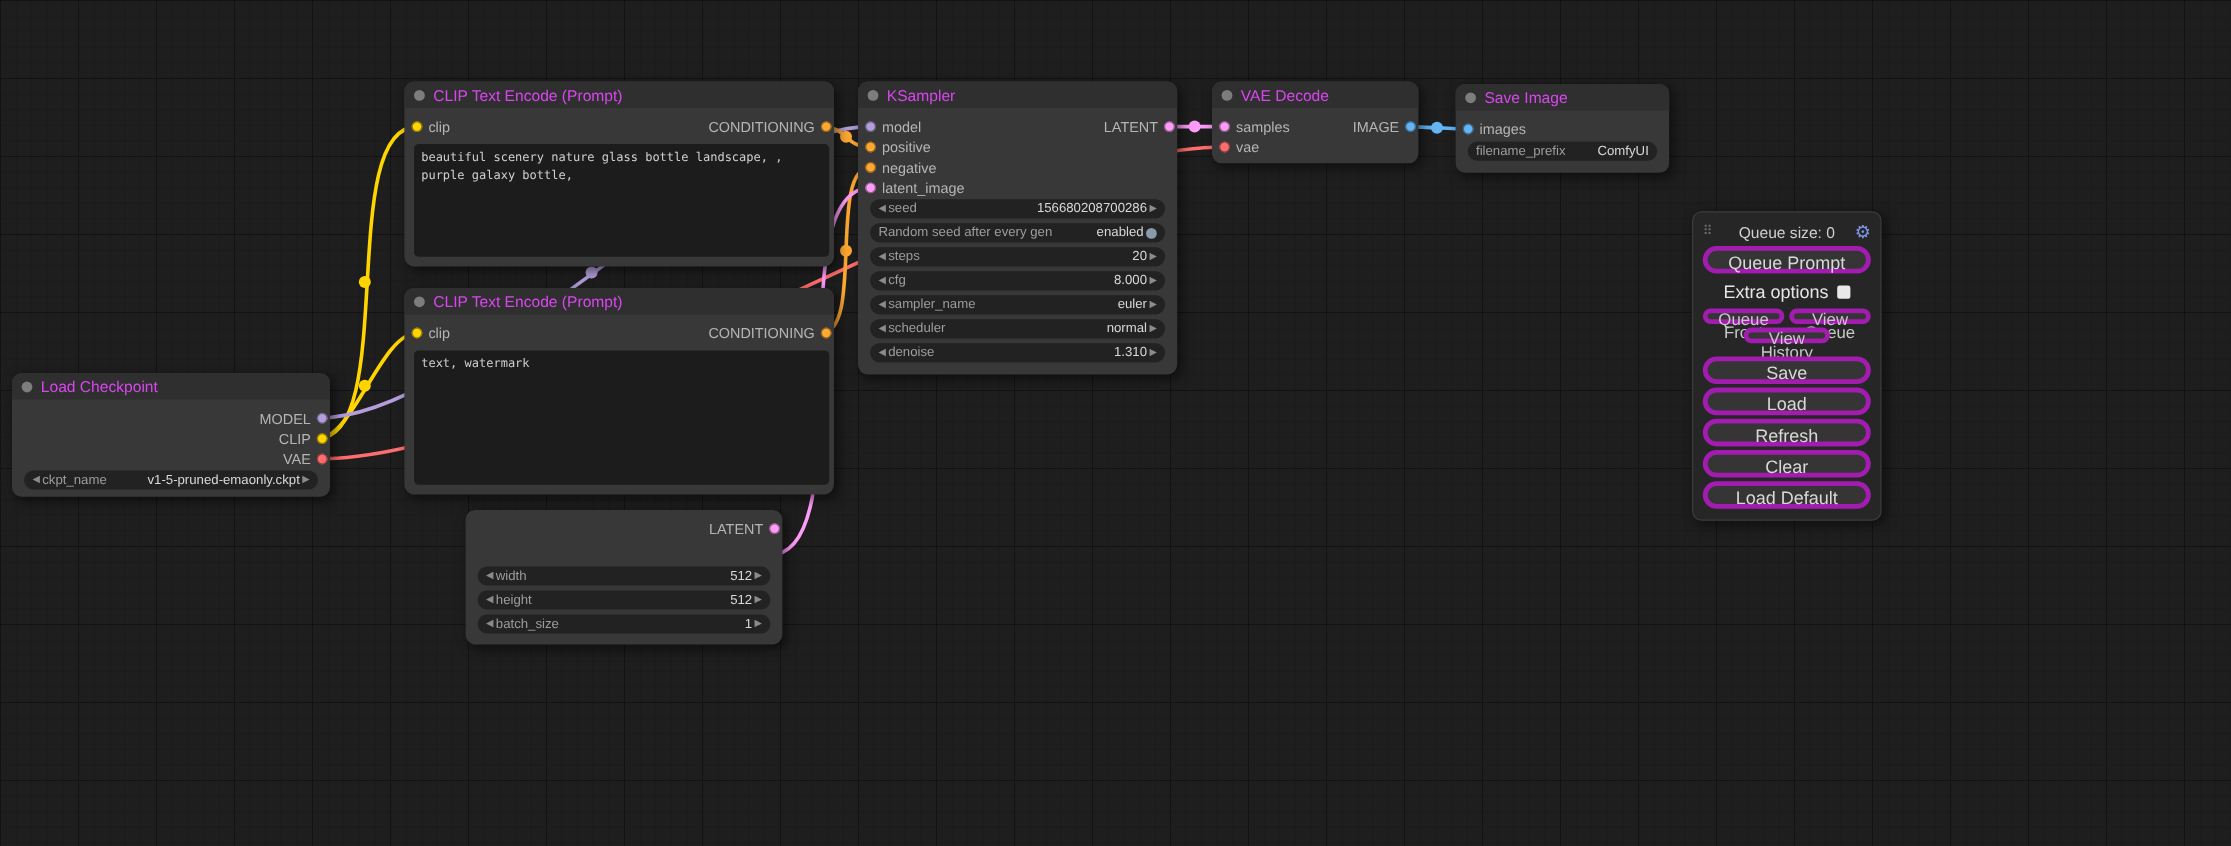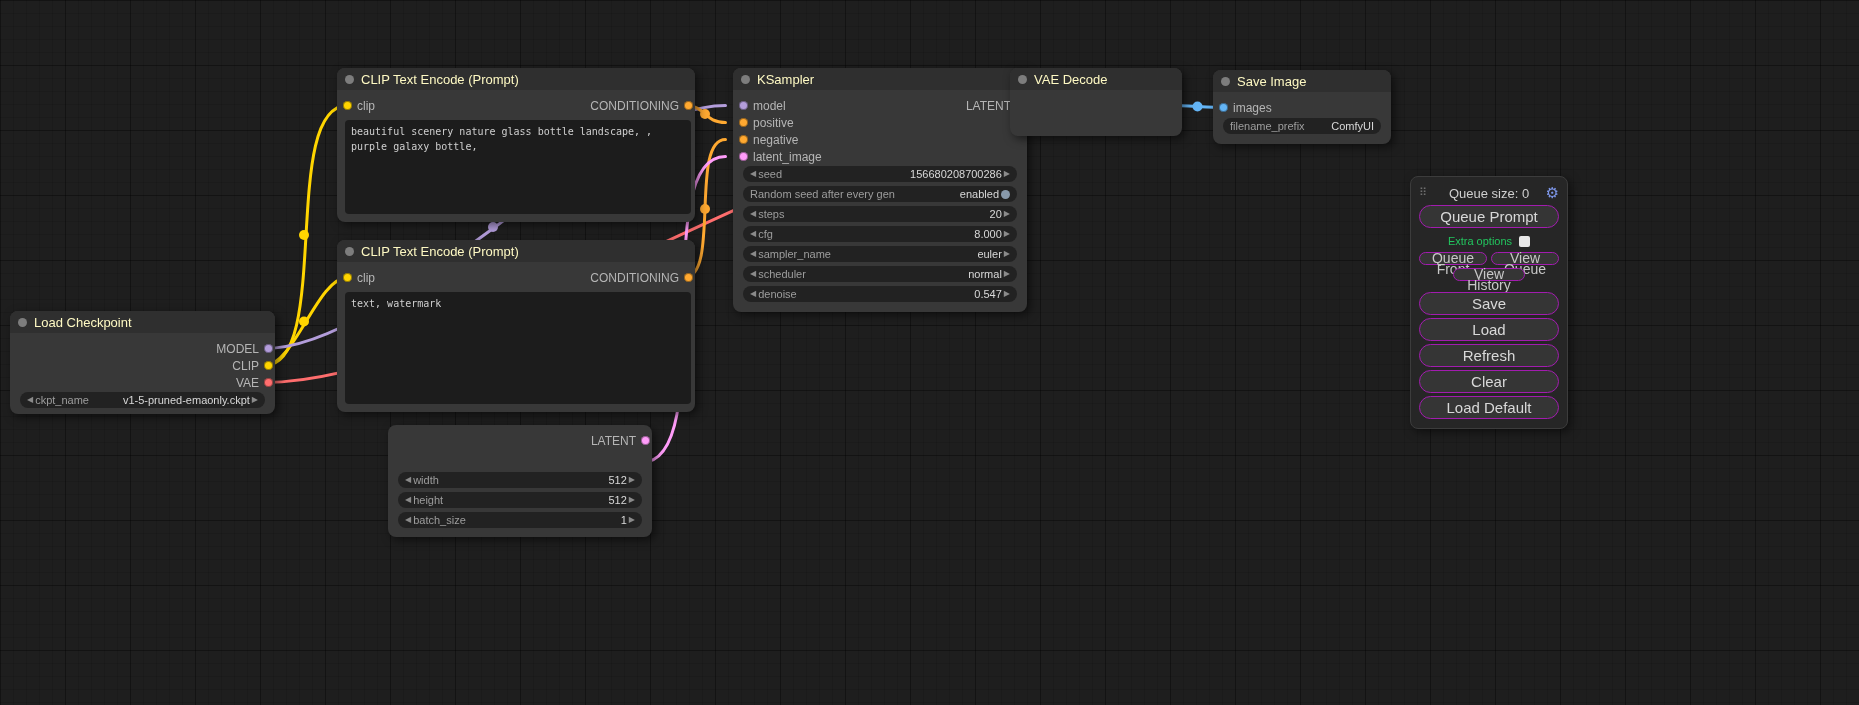--- a/index.html
+++ b/index.html
@@ -15,21 +15,21 @@
     background-size:65px 65px,65px 65px,13px 13px,13px 13px;
   }
   #wires{position:absolute;left:0;top:0;z-index:1;}
   .wire{fill:none;stroke-width:3;stroke-linecap:round;}
 
   .node{position:absolute;z-index:2;background:#383838;border-radius:8px;
         box-shadow:3px 3px 10px rgba(0,0,0,.55);box-sizing:border-box;}
   .node-header{height:22px;background:#2f2f2f;border-radius:8px 8px 0 0;
         display:flex;align-items:center;padding:0 8px;gap:7px;}
   .collapse-dot{width:9px;height:9px;border-radius:50%;background:#7d7d7d;flex:none;}
-  .node-title{font-size:13px;color:#fef9c3;white-space:nowrap;}
+  .node-title{font-size:13px;color:#d946ef;white-space:nowrap;}
 
   .slot-row{height:17px;display:flex;align-items:center;justify-content:space-between;}
   .slot{display:flex;align-items:center;gap:5px;font-size:12px;color:#b5b5b5;}
   .slot.in{padding-left:6px;}
   .slot.out{padding-right:2px;margin-left:auto;}
   .dot{width:9px;height:9px;border-radius:50%;flex:none;box-shadow:inset 0 0 0 1px rgba(0,0,0,.4);}
   .c-model{background:#B39DDB}.c-clip{background:#FFD500}.c-vae{background:#FF6E6E}
   .c-cond{background:#FFA931}.c-latent{background:#FF9CF9}.c-image{background:#64B5F6}
 
   .widgets{position:absolute;left:10px;right:10px;}
@@ -45,25 +45,25 @@
       white-space:pre-wrap;line-height:1.45;box-sizing:border-box;}
 
   .queue-panel{position:absolute;left:1410px;top:176px;width:158px;z-index:5;
       background:#262626;border:1px solid #3c3c3c;border-radius:8px;
       box-shadow:3px 3px 10px rgba(0,0,0,.5);
       padding:6px 8px 9px;box-sizing:border-box;display:flex;flex-direction:column;}
   .qp-header{position:relative;height:20px;display:flex;align-items:center;justify-content:center;
       color:#cfcfcf;font-size:13px;}
   .qp-drag{position:absolute;left:0;top:3px;color:#6f6f6f;font-size:11px;}
   .qp-gear{position:absolute;right:0;top:1px;color:#7d96e8;font-size:15px;cursor:pointer;}
-  .btn{background:#353535;border:1px solid #a21caf;border-radius:13px;color:#d8d8d8;
+  .btn{background:#353535;border:4px solid #a21caf;border-radius:13px;color:#d8d8d8;
       text-align:center;font-family:"Liberation Sans",sans-serif;padding:0;cursor:pointer;}
   .btn-lg{height:23px;font-size:15px;line-height:21px;}
   .qp-extra{display:flex;align-items:center;justify-content:center;gap:7px;margin-top:7px;
-      color:#22c55e;font-size:11px;}
+      color:#e5e5e5;font-size:15px;}
   .qp-checkbox{width:11px;height:11px;background:#e8e8e8;border-radius:2px;flex:none;cursor:pointer;}
   .qp-row{display:flex;gap:4px;margin-top:5px;}
   .btn-sm{flex:1;height:13px;font-size:14px;line-height:11px;border-radius:8px;color:#c8c8c8;}
   .qp-vh{display:flex;justify-content:center;margin-top:3px;}
   .qp-vh .btn-sm{flex:none;width:72px;}
   .qp-stack{display:flex;flex-direction:column;gap:3px;margin-top:11px;}
 </style>
 </head>
 <body>
 
@@ -181,21 +181,21 @@
     </div>
     <div class="widget">
       <span class="warrow">◀</span>
       <span class="wlabel">batch_size</span>
       <span class="wvalue">1</span>
       <span class="warrow">▶</span>
     </div>
   </div>
 </div>
 
-<div class="node" style="left:733px;top:68px;width:294px;height:244px">
+<div class="node" style="left:715px;top:68px;width:266px;height:244px">
   <div class="node-header">
     <span class="collapse-dot"></span>
     <span class="node-title">KSampler</span>
   </div>
   <div style="margin-top:7px;position:relative">
     <div class="slot-row">
       <div class="slot in">
         <span class="dot c-model"></span>
         <span>model</span>
       </div>
@@ -255,30 +255,48 @@
     </div>
     <div class="widget">
       <span class="warrow">◀</span>
       <span class="wlabel">scheduler</span>
       <span class="wvalue">normal</span>
       <span class="warrow">▶</span>
     </div>
     <div class="widget">
       <span class="warrow">◀</span>
       <span class="wlabel">denoise</span>
-      <span class="wvalue">0.547</span>
+      <span class="wvalue">1.310</span>
       <span class="warrow">▶</span>
     </div>
   </div>
 </div>
 
 <div class="node" style="left:1010px;top:68px;width:172px;height:68px">
   <div class="node-header">
     <span class="collapse-dot"></span>
     <span class="node-title">VAE Decode</span>
+  </div>
+  <div style="margin-top:7px">
+    <div class="slot-row">
+      <div class="slot in">
+        <span class="dot c-latent"></span>
+        <span>samples</span>
+      </div>
+      <div class="slot out">
+        <span>IMAGE</span>
+        <span class="dot c-image"></span>
+      </div>
+    </div>
+    <div class="slot-row">
+      <div class="slot in">
+        <span class="dot c-vae"></span>
+        <span>vae</span>
+      </div>
+    </div>
   </div>
 </div>
 
 <div class="node" style="left:1213px;top:70px;width:178px;height:74px">
   <div class="node-header">
     <span class="collapse-dot"></span>
     <span class="node-title">Save Image</span>
   </div>
   <div class="slot-row" style="margin-top:7px">
     <div class="slot in">

